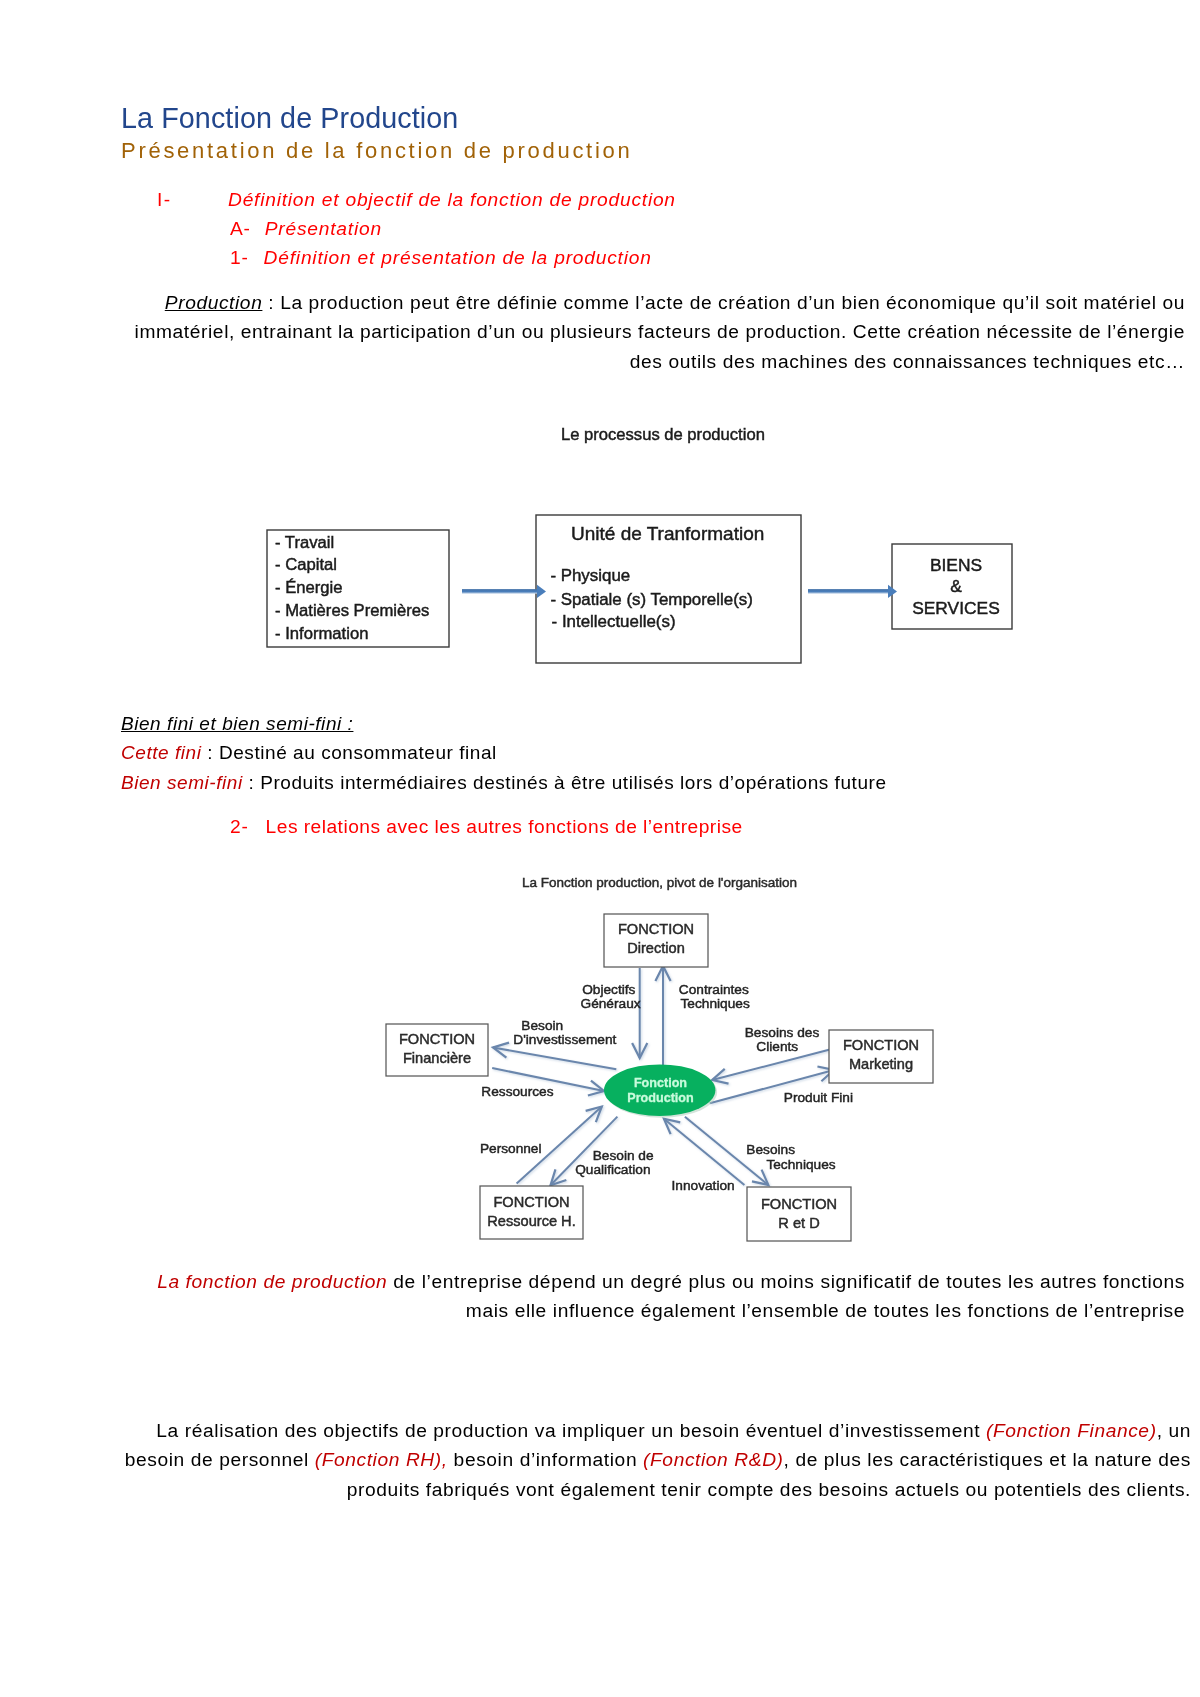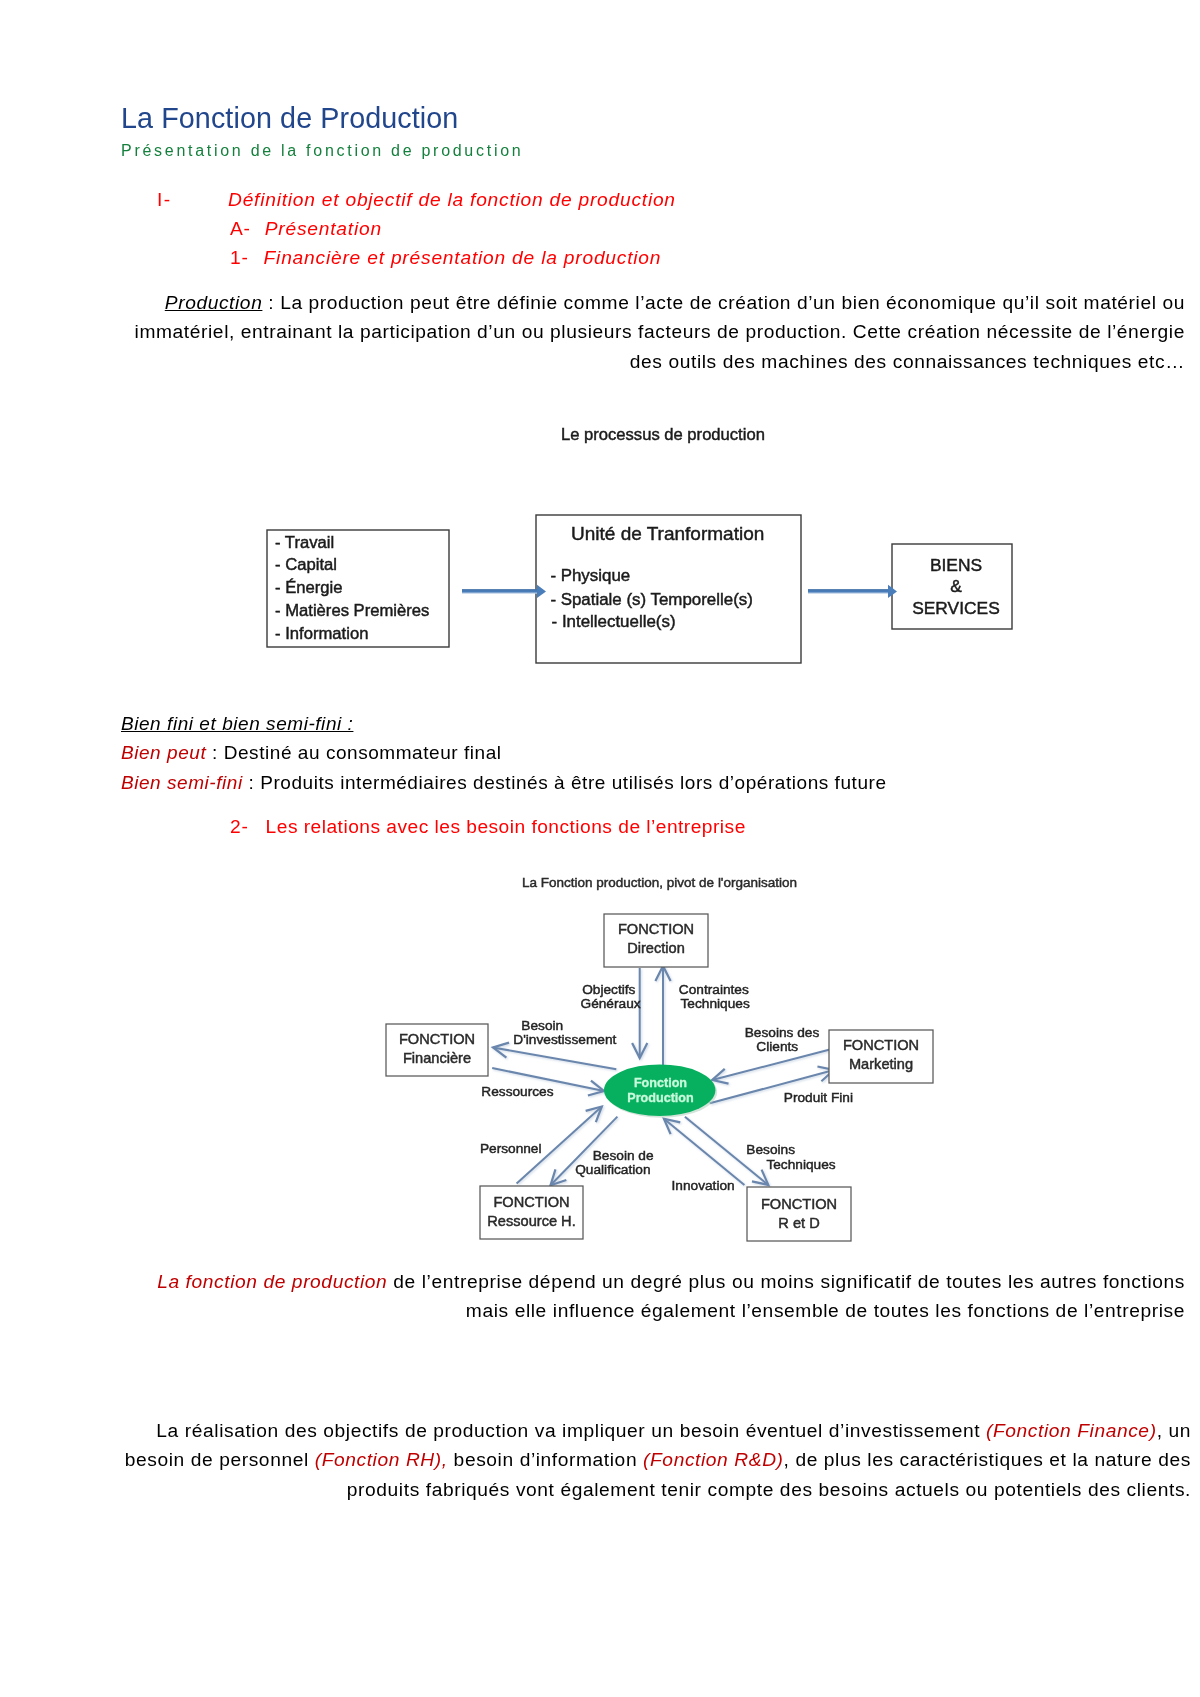--- a/index.html
+++ b/index.html
@@ -7,21 +7,21 @@
   body{width:1200px;height:1697px;position:relative;overflow:hidden;
        font-family:"Liberation Sans",sans-serif;color:#000;
        -webkit-font-smoothing:antialiased;}
   .page{position:absolute;left:0;top:0;width:1200px;height:1697px;margin-left:48px;}
 
   .abs{position:absolute;}
 
   
   .doc-title{left:73px;top:101px;font-size:28.7px;line-height:34px;color:#22468C;
              font-weight:400;letter-spacing:0.1px;white-space:nowrap;}
-  .doc-subtitle{left:73px;top:140px;font-size:16px;line-height:22px;color:#15803d;
+  .doc-subtitle{left:73px;top:140px;font-size:22px;line-height:22px;color:#a16207;
                 letter-spacing:2.72px;white-space:nowrap;}
 
   
   .outline{left:0;top:185px;width:1200px;color:#FF0000;font-size:19.2px;line-height:29.2px;letter-spacing:0.78px;}
   .outline .row{position:relative;height:29.2px;white-space:nowrap;}
   .outline .mk{position:absolute;}
   .outline .tx{position:absolute;font-style:italic;}
 
   
   .para{font-size:19.2px;line-height:29.4px;color:#000;text-align:right;letter-spacing:0.59px;}
@@ -59,21 +59,21 @@
     <div class="row" data-name="outline-item-1">
       <span class="mk" style="left:109px;letter-spacing:1.4px" data-name="outline-marker-1">I-</span>
       <span class="tx" style="left:180px;letter-spacing:0.77px" data-name="outline-text-1">Définition et objectif de la fonction de production</span>
     </div>
     <div class="row" data-name="outline-item-2">
       <span class="mk" style="left:182px" data-name="outline-marker-2">A-</span>
       <span class="tx" style="left:216.7px;letter-spacing:0.79px" data-name="outline-text-2">Présentation</span>
     </div>
     <div class="row" data-name="outline-item-3">
       <span class="mk" style="left:182px" data-name="outline-marker-3">1-</span>
-      <span class="tx" style="left:215.6px;letter-spacing:0.79px" data-name="outline-text-3">Financière et présentation de la production</span>
+      <span class="tx" style="left:215.6px;letter-spacing:0.79px" data-name="outline-text-3">Définition et présentation de la production</span>
     </div>
   </div>
 
   <p class="abs para p-prod" data-name="paragraph-production-definition" style="margin:0"><i class="u" data-name="production-term">Production</i><span data-name="production-definition-body"> : La production peut être définie comme l’acte de création d’un bien économique qu’il soit matériel ou immatériel, entrainant la participation d’un ou plusieurs facteurs de production. Cette création nécessite de l’énergie des outils des machines des connaissances techniques etc…</span></p>
 
   <div class="abs fig fig1" data-name="figure-processus-de-production">
     <svg width="790" height="268" viewBox="0 0 790 268" data-name="figure1-svg">
       <defs>
         <linearGradient id="arrShaft" x1="0" y1="0" x2="0" y2="1">
           <stop offset="0%" stop-color="#4472A8"></stop>
@@ -115,28 +115,28 @@
 
       <g data-name="figure1-arrow-2">
         <rect x="552" y="177.1" width="82" height="4.6" fill="url(#arrShaft)" data-name="figure1-arrow-2-shaft"></rect>
         <path d="M 632 172.8 L 641 179.4 L 632 186 Z" fill="#4A7EBB" data-name="figure1-arrow-2-head"></path>
       </g>
     </svg>
   </div>
 
   <div class="abs bien-block" data-name="bien-block">
     <div data-name="bien-heading"><i class="u" data-name="bien-heading-text">Bien fini et bien semi-fini :</i></div>
-    <div data-name="bien-fini-line"><i class="dkred" data-name="bien-fini-term">Bien peut</i><span data-name="bien-fini-definition"> : Destiné au consommateur final</span></div>
+    <div data-name="bien-fini-line"><i class="dkred" data-name="bien-fini-term">Cette fini</i><span data-name="bien-fini-definition"> : Destiné au consommateur final</span></div>
     <div data-name="bien-semi-fini-line"><i class="dkred" data-name="bien-semi-fini-term">Bien semi-fini</i><span data-name="bien-semi-fini-definition"> : Produits intermédiaires destinés à être utilisés lors d’opérations future</span></div>
   </div>
 
   <div class="abs outline2" data-name="outline-list-2">
     <div class="row" style="position:relative;height:29.2px;white-space:nowrap" data-name="outline-item-4">
       <span style="position:absolute;left:182px" data-name="outline-marker-4">2-</span>
-      <span style="position:absolute;left:217.6px;letter-spacing:0.47px" data-name="outline-text-4">Les relations avec les besoin fonctions de l’entreprise</span>
+      <span style="position:absolute;left:217.6px;letter-spacing:0.47px" data-name="outline-text-4">Les relations avec les autres fonctions de l’entreprise</span>
     </div>
   </div>
 
   <div class="abs fig fig2" data-name="figure-fonction-pivot">
     <svg width="580" height="390" viewBox="0 0 580 390" data-name="figure2-svg">
       <defs>
         <filter id="softDrop" x="-12%" y="-12%" width="130%" height="130%">
           <feDropShadow dx="1.1" dy="1.1" stdDeviation="0.9" flood-color="#8FA9C6" flood-opacity="0.45"></feDropShadow>
         </filter>
         <marker id="ahB" viewBox="0 0 22 22" refX="18.5" refY="11" markerWidth="22" markerHeight="22" orient="auto-start-reverse" markerUnits="userSpaceOnUse">

